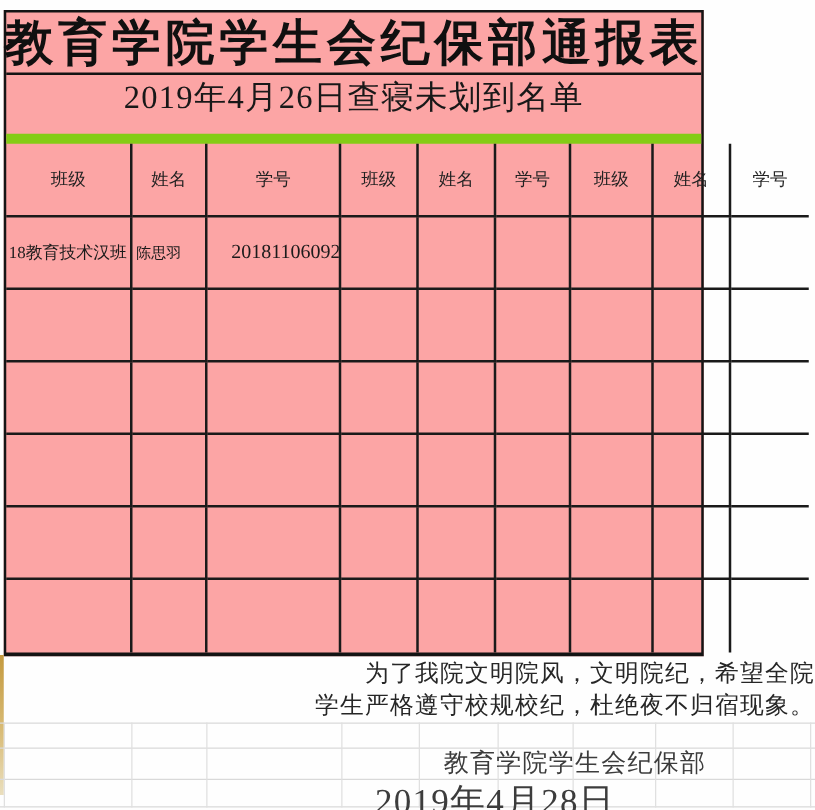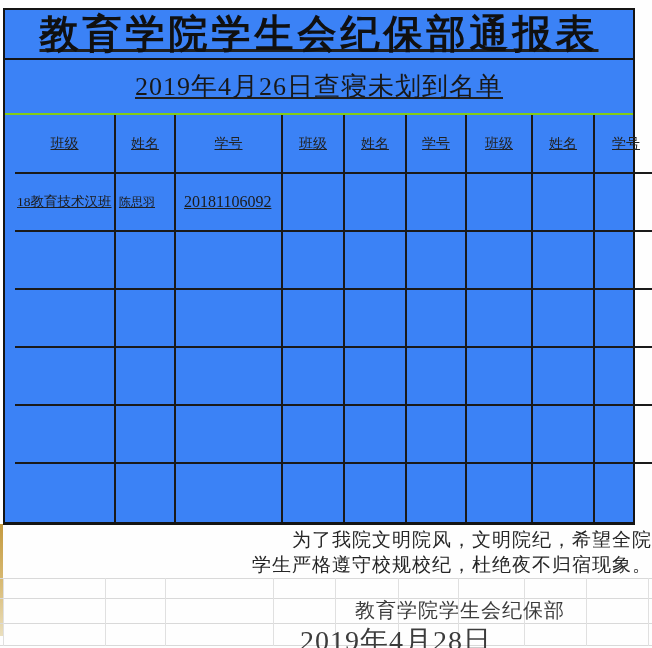--- a/index.html
+++ b/index.html
@@ -4,58 +4,56 @@
 <style>
   html,body{margin:0;padding:0;}
   body{
     width:652px;height:648px;position:relative;overflow:hidden;
     background:#fefefe;
     font-family:"Liberation Serif","DejaVu Serif",serif;
     color:#1f1f1f;
   }
   
   .main-table{
-    position:absolute;left:3px;top:8px;width:632px;height:517px;
+    position:absolute;left:3px;top:8px;width:560px;height:517px;
     box-sizing:border-box;
     border:2px solid #141414;border-bottom-width:3px;
-    background:#3b82f6;
-    text-decoration:underline;
+    background:#fca5a5;
   }
   .title-row{
     box-sizing:border-box;height:50px;border-bottom:2px solid #141414;
     display:flex;align-items:center;justify-content:center;
   }
   .title-row .title-text{
     font-size:39px;font-weight:bold;letter-spacing:4px;white-space:nowrap;
     color:#101010;
   }
   .subtitle-row{
-    box-sizing:border-box;height:55px;border-bottom:2px solid #84cc16;
-    display:flex;align-items:center;justify-content:center;
+    box-sizing:border-box;height:55px;border-bottom:8px solid #84cc16;
+    display:flex;justify-content:center;
   }
   .subtitle-row .subtitle-text{
     font-size:26px;letter-spacing:1px;color:#181818;white-space:nowrap;
   }
   .grid{
     display:grid;
     grid-template-columns:101px 60px 107px 62px 62px 60px 66px 62px 62px;
     grid-template-rows:59px repeat(6,58px);
-    margin-left:10px;
   }
   .cell{
     box-sizing:border-box;
     border-right:2px solid #1a1a1a;border-bottom:2px solid #1a1a1a;
     display:flex;align-items:center;overflow:hidden;
   }
   .cell.last-col{border-right:none;}
   .cell.last-row{border-bottom:none;}
   .cell.hdr{justify-content:center;font-size:14px;color:#222;}
   .cell.data{justify-content:flex-start;padding-left:3px;font-size:12px;color:#1b1b1b;}
   .cell.data.c0{font-size:13.5px;padding-left:2px;letter-spacing:0px;}
-  .cell.data.c2{font-size:16px;padding-left:8px;}
+  .cell.data.c2{font-size:16px;padding-left:19px;}
   
   .notice{
     position:absolute;left:0;top:527px;width:652px;height:54px;
     text-align:right;color:#262626;
   }
   .notice .nline{font-size:19px;line-height:25px;letter-spacing:1px;white-space:nowrap;}
   .accent-strip{
     position:absolute;left:0;top:524px;width:3px;height:112px;
     background:linear-gradient(180deg,#c49a3f 0%,#d9bc77 55%,#eadfbe 100%);
   }

